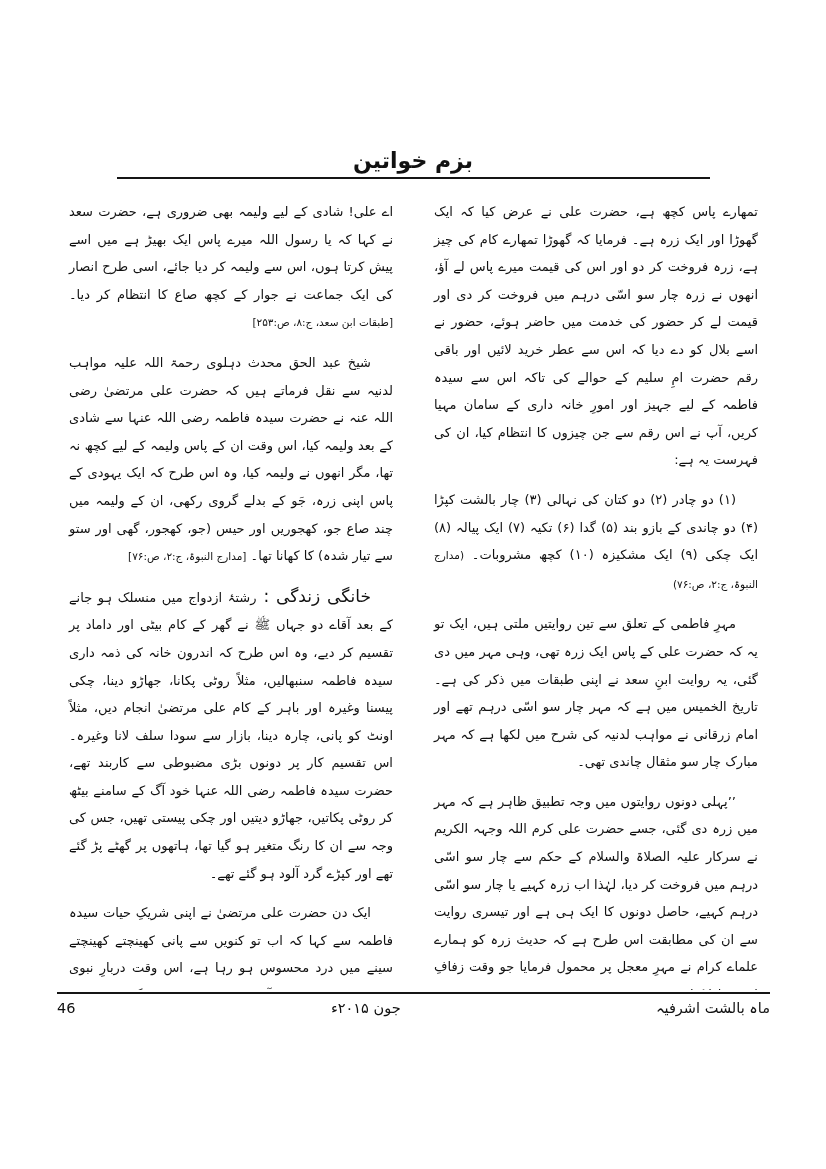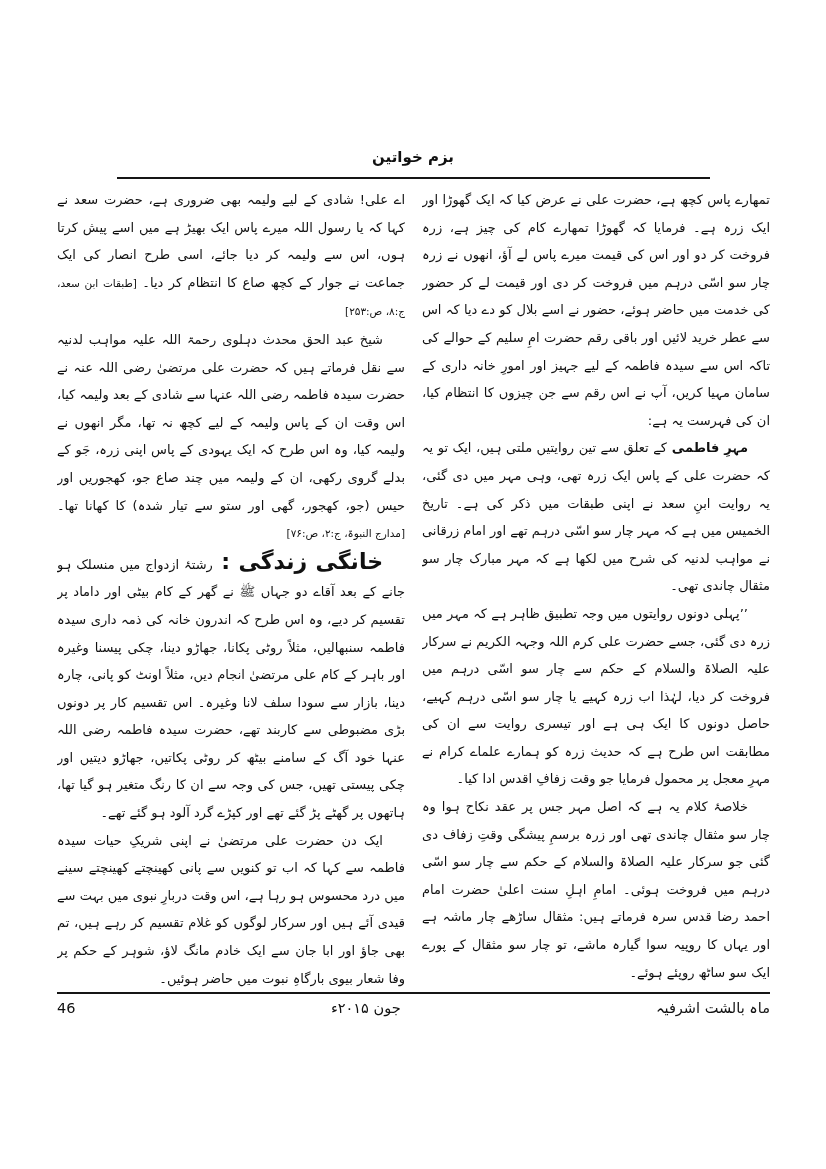--- a/index.html
+++ b/index.html
@@ -1,51 +1,52 @@
 <!DOCTYPE html>
 <html dir="rtl" lang="ur"><head>
 <meta charset="utf-8">
 <style>
   html,body{margin:0;padding:0;background:#ffffff;}
   body{width:826px;height:1169px;position:relative;overflow:hidden;
        font-family:"DejaVu Sans","Liberation Sans",sans-serif;color:#111;}
   .page{position:absolute;inset:0;direction:rtl;}
 
   .page-title{position:absolute;top:148px;left:0;width:100%;text-align:center;
-              font-size:15px;font-weight:bold;letter-spacing:0.5px;}
+              font-size:22px;font-weight:bold;letter-spacing:0.5px;}
   .header-rule{position:absolute;top:177px;left:117px;width:593px;height:0;
                border-top:2px solid #151515;}
 
   .columns{position:absolute;top:186px;right:56px;width:714px;height:804px;
            display:flex;gap:17px;overflow:hidden;}
   .col{width:348px;height:100%;overflow:hidden;font-size:13px;line-height:27.6px;
        text-align:justify;}
-  .col p{margin:0;padding:0;}
+  .col p{margin:12px;padding:0;}
   .indent{text-indent:22px;}
-  .lead-big{font-weight:bold;font-size:22px;}
-  .lead-bold{font-weight:bold;}
+  .lead-big{font-weight:normal;font-size:17px;}
+  .lead-bold{font-weight:normal;}
   .ref{font-size:10.5px;}
 
   .footer-rule{position:absolute;top:992px;left:57px;width:713px;height:0;
                border-top:2px solid #151515;}
   .footer{position:absolute;top:1000px;left:57px;width:713px;display:flex;
           justify-content:space-between;align-items:center;font-size:14.5px;}
 </style>
 </head>
 <body>
 
 <div class="page">
 
   <div class="page-title">بزم خواتین</div>
   <div class="header-rule"></div>
 
   <div class="columns">
 
     <div class="col">
       <p><span>تمھارے پاس کچھ ہے، حضرت علی نے عرض کیا کہ ایک گھوڑا اور ایک زرہ ہے۔ فرمایا کہ گھوڑا تمھارے کام کی چیز ہے، زرہ فروخت کر دو اور اس کی قیمت میرے پاس لے آؤ، انھوں نے زرہ چار سو اسّی درہم میں فروخت کر دی اور قیمت لے کر حضور کی خدمت میں حاضر ہوئے، حضور نے اسے بلال کو دے دیا کہ اس سے عطر خرید لائیں اور باقی رقم حضرت امِ سلیم کے حوالے کی تاکہ اس سے سیدہ فاطمہ کے لیے جہیز اور امورِ خانہ داری کے سامان مہیا کریں، آپ نے اس رقم سے جن چیزوں کا انتظام کیا، ان کی فہرست یہ ہے:</span></p>
+      <p class="indent"><span>(۱) دو چادر (۲) دو کتان کی نہالی (۳) چار بالشت کپڑا (۴) دو چاندی کے بازو بند (۵) گدا (۶) تکیہ (۷) ایک پیالہ (۸) ایک چکی (۹) ایک مشکیزہ (۱۰) کچھ مشروبات۔ </span><span class="ref">(مدارج النبوۃ، ج:۲، ص:۷۶)</span></p>
       <p class="indent"><span class="lead-bold">مہرِ فاطمی </span><span>کے تعلق سے تین روایتیں ملتی ہیں، ایک تو یہ کہ حضرت علی کے پاس ایک زرہ تھی، وہی مہر میں دی گئی، یہ روایت ابنِ سعد نے اپنی طبقات میں ذکر کی ہے۔ تاریخ الخمیس میں ہے کہ مہر چار سو اسّی درہم تھے اور امام زرقانی نے مواہب لدنیہ کی شرح میں لکھا ہے کہ مہر مبارک چار سو مثقال چاندی تھی۔</span></p>
       <p class="indent"><span>’’پہلی دونوں روایتوں میں وجہ تطبیق ظاہر ہے کہ مہر میں زرہ دی گئی، جسے حضرت علی کرم اللہ وجہہ الکریم نے سرکار علیہ الصلاۃ والسلام کے حکم سے چار سو اسّی درہم میں فروخت کر دیا، لہٰذا اب زرہ کہیے یا چار سو اسّی درہم کہیے، حاصل دونوں کا ایک ہی ہے اور تیسری روایت سے ان کی مطابقت اس طرح ہے کہ حدیث زرہ کو ہمارے علماے کرام نے مہرِ معجل پر محمول فرمایا جو وقت زفافِ اقدس ادا کیا۔</span></p>
       <p class="indent"><span>خلاصۂ کلام یہ ہے کہ اصل مہر جس پر عقد نکاح ہوا وہ چار سو مثقال چاندی تھی اور زرہ برسمِ پیشگی وقتِ زفاف دی گئی جو سرکار علیہ الصلاۃ والسلام کے حکم سے چار سو اسّی درہم میں فروخت ہوئی۔ امامِ اہلِ سنت اعلیٰ حضرت امام احمد رضا قدس سرہ فرماتے ہیں: مثقال ساڑھے چار ماشہ ہے اور یہاں کا روپیہ سوا گیارہ ماشے، تو چار سو مثقال کے پورے ایک سو ساٹھ روپئے ہوئے۔</span></p>
 
     </div>
 
     <div class="col">
       <p><span>اے علی! شادی کے لیے ولیمہ بھی ضروری ہے، حضرت سعد نے کہا کہ یا رسول اللہ میرے پاس ایک بھیڑ ہے میں اسے پیش کرتا ہوں، اس سے ولیمہ کر دیا جائے، اسی طرح انصار کی ایک جماعت نے جوار کے کچھ صاع کا انتظام کر دیا۔ </span><span class="ref">[طبقات ابن سعد، ج:۸، ص:۲۵۳]</span></p>
       <p class="indent"><span>شیخ عبد الحق محدث دہلوی رحمۃ اللہ علیہ مواہب لدنیہ سے نقل فرماتے ہیں کہ حضرت علی مرتضیٰ رضی اللہ عنہ نے حضرت سیدہ فاطمہ رضی اللہ عنہا سے شادی کے بعد ولیمہ کیا، اس وقت ان کے پاس ولیمہ کے لیے کچھ نہ تھا، مگر انھوں نے ولیمہ کیا، وہ اس طرح کہ ایک یہودی کے پاس اپنی زرہ، جَو کے بدلے گروی رکھی، ان کے ولیمہ میں چند صاع جو، کھجوریں اور حیس (جو، کھجور، گھی اور ستو سے تیار شدہ) کا کھانا تھا۔ </span><span class="ref">[مدارج النبوۃ، ج:۲، ص:۷۶]</span></p>
       <p class="indent"><span class="lead-big">خانگی زندگی : </span><span>رشتۂ ازدواج میں منسلک ہو جانے کے بعد آقاے دو جہاں ﷺ نے گھر کے کام بیٹی اور داماد پر تقسیم کر دیے، وہ اس طرح کہ اندرون خانہ کی ذمہ داری سیدہ فاطمہ سنبھالیں، مثلاً روٹی پکانا، جھاڑو دینا، چکی پیسنا وغیرہ اور باہر کے کام علی مرتضیٰ انجام دیں، مثلاً اونٹ کو پانی، چارہ دینا، بازار سے سودا سلف لانا وغیرہ۔ اس تقسیم کار پر دونوں بڑی مضبوطی سے کاربند تھے، حضرت سیدہ فاطمہ رضی اللہ عنہا خود آگ کے سامنے بیٹھ کر روٹی پکاتیں، جھاڑو دیتیں اور چکی پیستی تھیں، جس کی وجہ سے ان کا رنگ متغیر ہو گیا تھا، ہاتھوں پر گھٹے پڑ گئے تھے اور کپڑے گرد آلود ہو گئے تھے۔</span></p>

